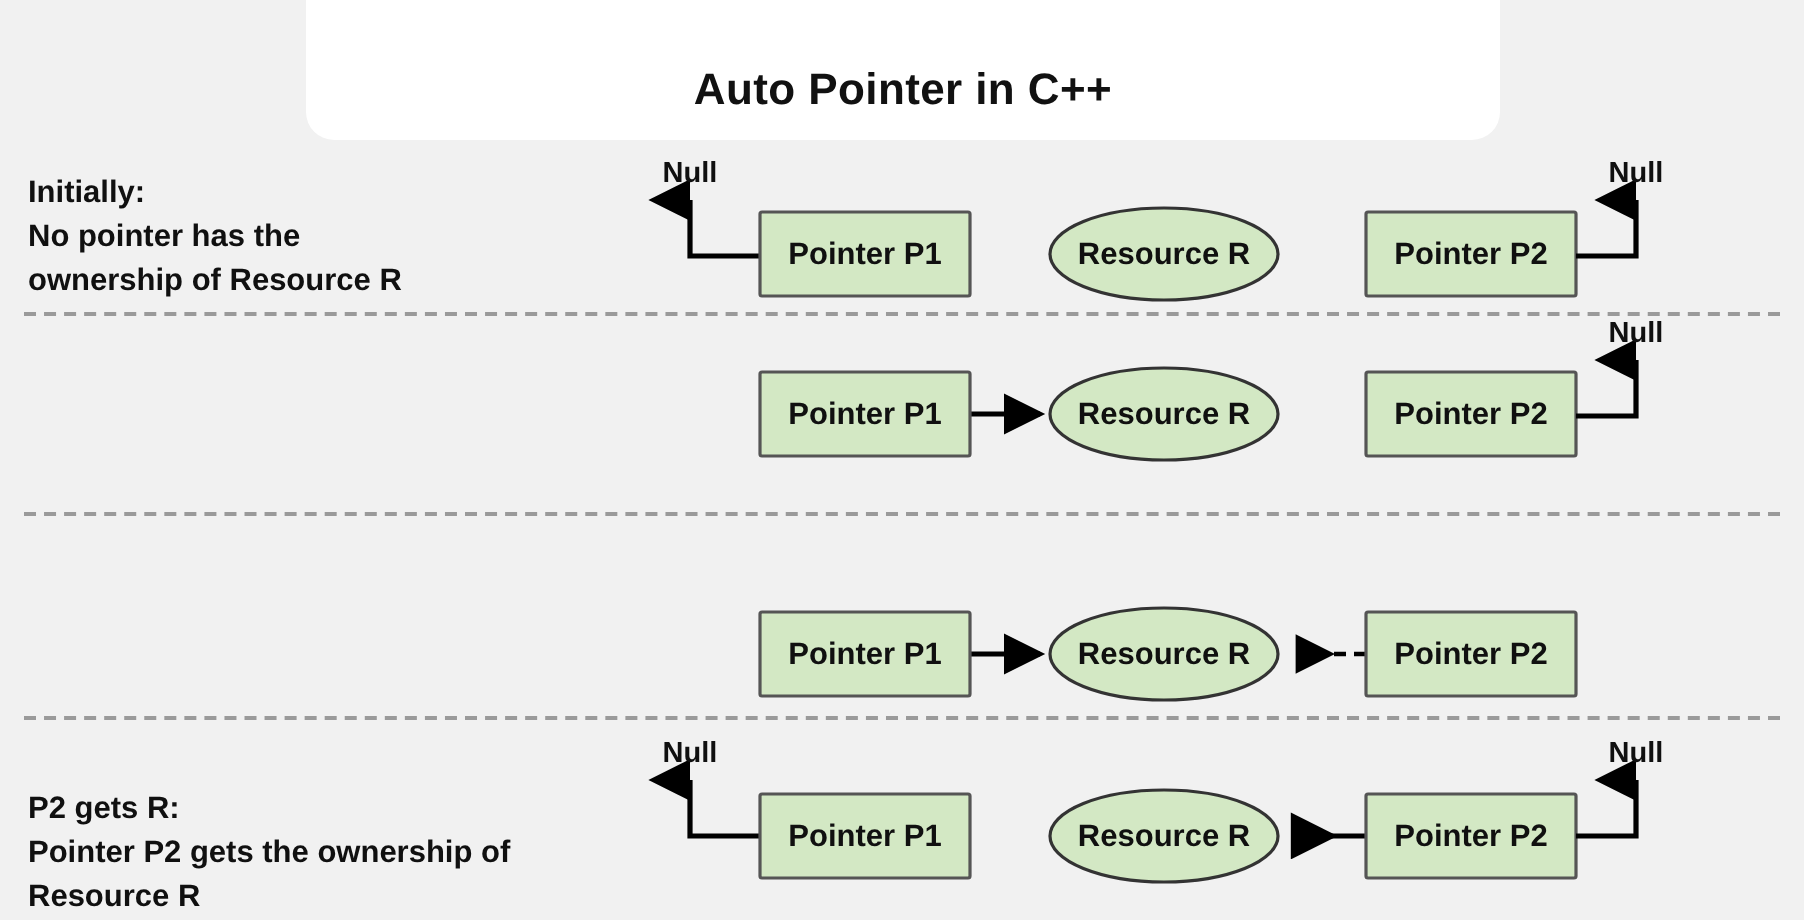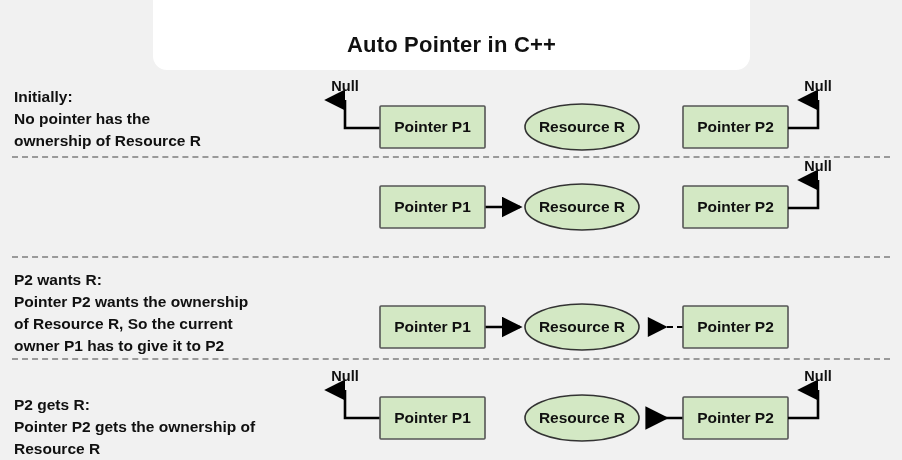--- a/index.html
+++ b/index.html
@@ -207,24 +207,20 @@
 
       <g>
         <path class="link-solid" d="M468,48 L498,48 L498,20" marker-end="url(#arrow-up-1)"></path>
         <text class="null-label" x="498" y="11">Null</text>
       </g>
     </svg>
   </div>
 </div>
 
 <div class="row" id="row-2">
-  <div class="row-caption">P2 wants R:
-Pointer P2 wants the ownership
-of Resource R, So the current
-owner P1 has to give it to P2</div>
   <div class="diagram">
     <svg width="582" height="96" viewBox="0 0 582 96">
       <defs>
         <marker id="arrow-right-2" markerWidth="9" markerHeight="9" refX="7" refY="4" orient="auto">
           <path d="M0,0 L8,4 L0,8 Z" fill="#000000"></path>
         </marker>
         <marker id="arrow-left-2" markerWidth="10" markerHeight="10" refX="8" refY="4.5" orient="auto">
           <path d="M9,0 L0,4.5 L9,9 Z" fill="#000000"></path>
         </marker>
       </defs>

